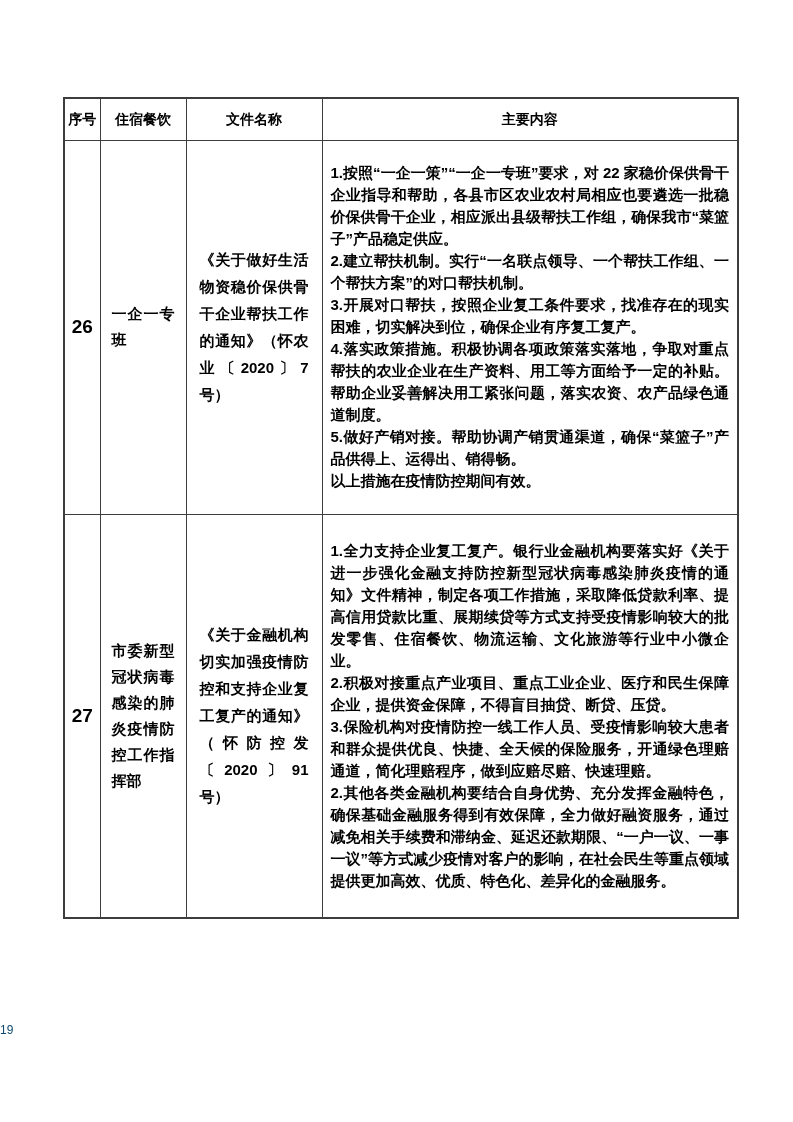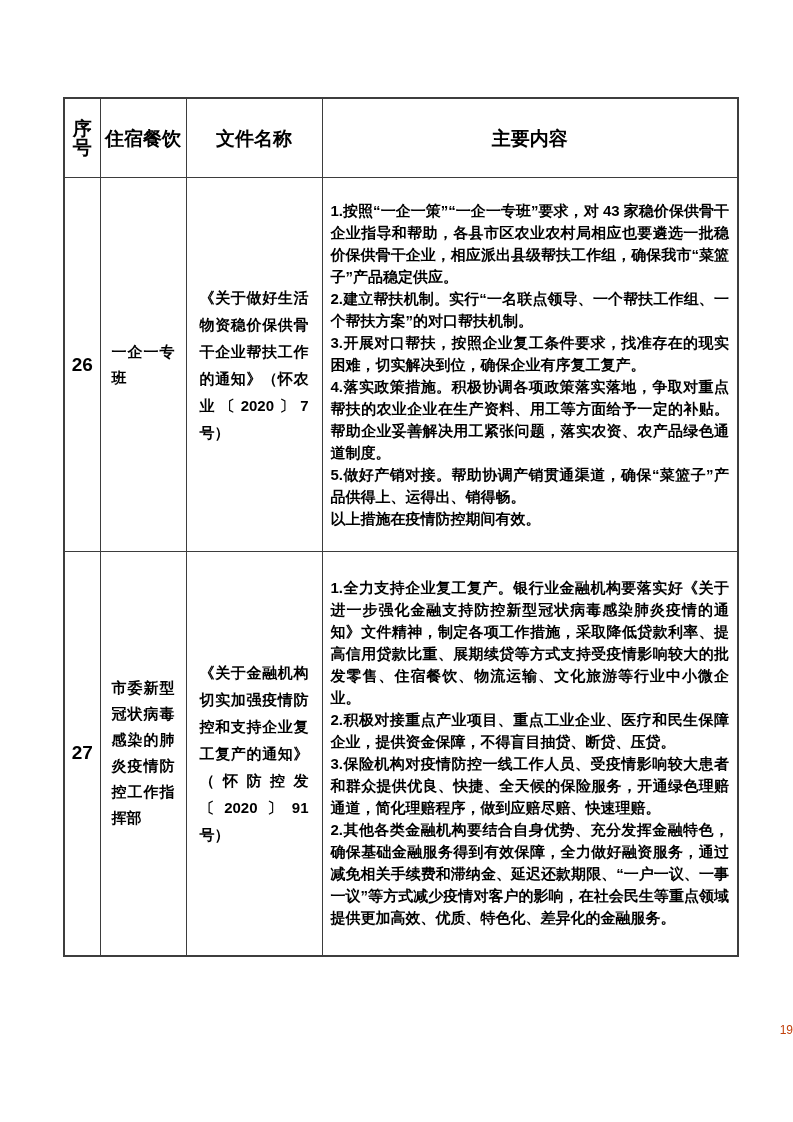--- a/index.html
+++ b/index.html
@@ -24,25 +24,25 @@
   .policy-table th, .policy-table td {
     border: 1px solid #3d3d3d;
     vertical-align: middle;
     overflow: hidden;
   }
   tr.header-row { height: 42px; }
   tr.data-row-a { height: 374px; }
   tr.section-row { height: 56px; }
   tr.data-row-b { height: 404px; }
   .policy-table th {
-    font-size: 19px;
+    font-size: 14px;
     font-weight: 700;
     text-align: center;
     line-height: 19px;
-    padding: 20px 1px;
+    padding: 2px 1px;
   }
   td.seq-cell {
     text-align: center;
     font-size: 19px;
     font-weight: 700;
   }
   td.agency-cell {
     font-size: 15px;
     font-weight: 700;
     line-height: 26px;
@@ -72,24 +72,24 @@
   tr.section-row td {
     text-align: center;
     font-size: 17px;
     font-weight: 700;
   }
   .page-number {
     position: absolute;
     top: 1023px;
     left: 0;
     width: 100%;
-    text-align: right;
+    text-align: left;
     font-size: 12px;
     font-weight: 400;
-    color: #c2410c;
+    color: #0c4a6e;
   }
 </style>
 </head>
 <body>
 
 <div class="page">
 
   <table class="policy-table">
     <colgroup>
       <col style="width:36px">
@@ -104,21 +104,21 @@
         <th>文件名称</th>
         <th>主要内容</th>
       </tr>
     </thead>
     <tbody>
       <tr class="data-row-a">
         <td class="seq-cell">26</td>
         <td class="agency-cell">一企一专班</td>
         <td class="doc-cell">《关于做好生活物资稳价保供骨干企业帮扶工作的通知》（怀农业〔2020〕7 号）</td>
         <td class="content-cell">
-          <p>1.按照“一企一策”“一企一专班”要求，对 43 家稳价保供骨干企业指导和帮助，各县市区农业农村局相应也要遴选一批稳价保供骨干企业，相应派出县级帮扶工作组，确保我市“菜篮子”产品稳定供应。</p>
+          <p>1.按照“一企一策”“一企一专班”要求，对 22 家稳价保供骨干企业指导和帮助，各县市区农业农村局相应也要遴选一批稳价保供骨干企业，相应派出县级帮扶工作组，确保我市“菜篮子”产品稳定供应。</p>
           <p>2.建立帮扶机制。实行“一名联点领导、一个帮扶工作组、一个帮扶方案”的对口帮扶机制。</p>
           <p>3.开展对口帮扶，按照企业复工条件要求，找准存在的现实困难，切实解决到位，确保企业有序复工复产。</p>
           <p>4.落实政策措施。积极协调各项政策落实落地，争取对重点帮扶的农业企业在生产资料、用工等方面给予一定的补贴。帮助企业妥善解决用工紧张问题，落实农资、农产品绿色通道制度。</p>
           <p>5.做好产销对接。帮助协调产销贯通渠道，确保“菜篮子”产品供得上、运得出、销得畅。</p>
           <p>以上措施在疫情防控期间有效。</p>
         </td>
       </tr>
       <tr class="data-row-b">
         <td class="seq-cell">27</td>
         <td class="agency-cell">市委新型冠状病毒感染的肺炎疫情防控工作指挥部</td>

